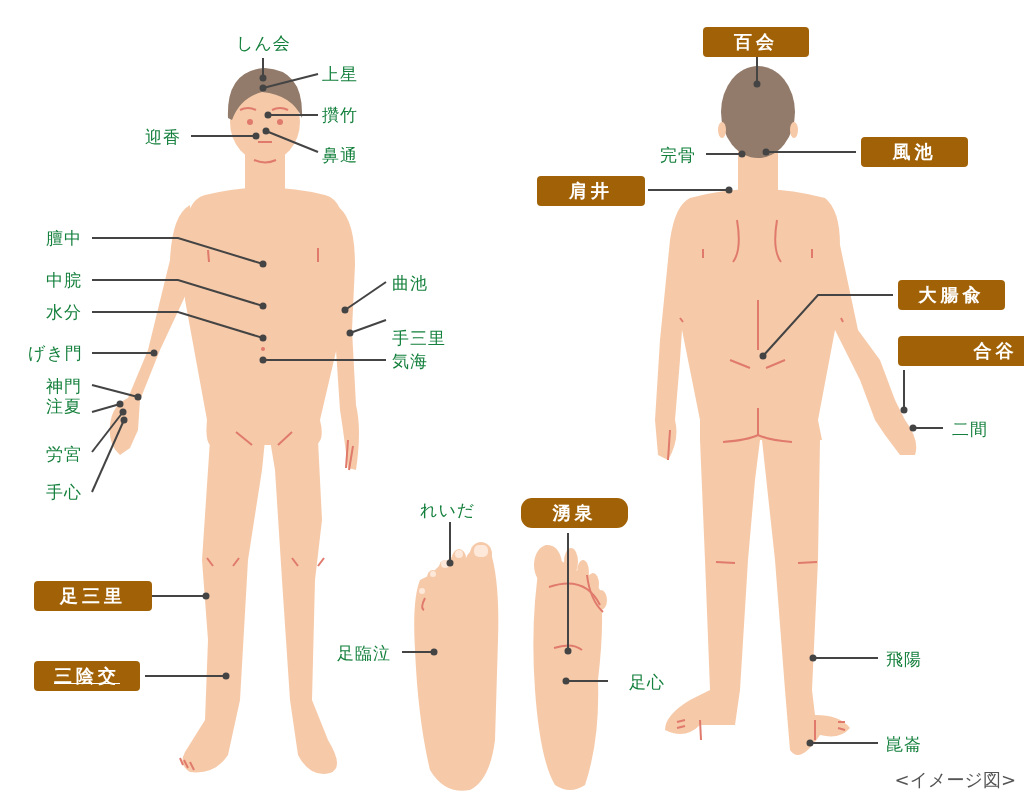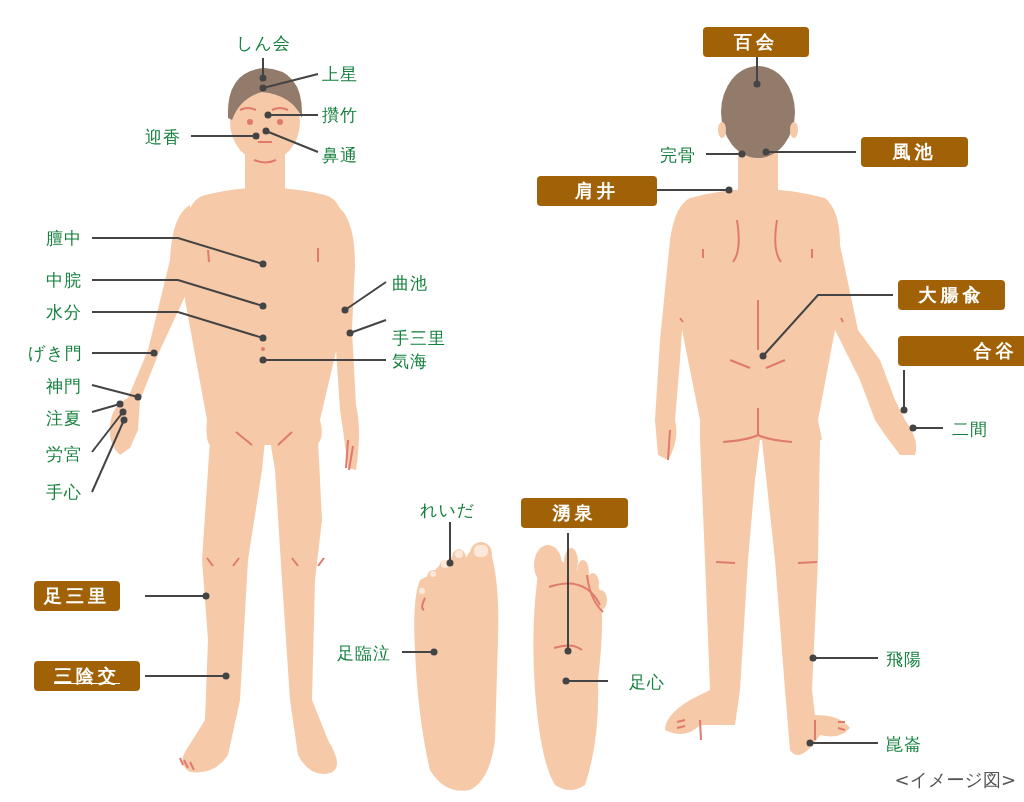--- a/index.html
+++ b/index.html
@@ -197,40 +197,40 @@
   <span class="lbl" style="left:236px;top:33px;">しん会</span>
   <span class="lbl" style="left:322px;top:64px;">上星</span>
   <span class="lbl" style="left:322px;top:105px;">攢竹</span>
   <span class="lbl" style="left:145px;top:127px;">迎香</span>
   <span class="lbl" style="left:322px;top:145px;">鼻通</span>
   <span class="lbl" style="left:46px;top:228px;">膻中</span>
   <span class="lbl" style="left:46px;top:270px;">中脘</span>
   <span class="lbl" style="left:46px;top:302px;">水分</span>
   <span class="lbl" style="left:28px;top:343px;">げき門</span>
   <span class="lbl" style="left:46px;top:376px;">神門</span>
-  <span class="lbl" style="left:46px;top:408px;text-align:center;">注夏</span>
+  <span class="lbl" style="left:46px;top:396px;text-align:center;">注夏</span>
   <span class="lbl" style="left:46px;top:444px;">労宮</span>
   <span class="lbl" style="left:46px;top:482px;">手心</span>
   <span class="lbl" style="left:392px;top:273px;">曲池</span>
   <span class="lbl" style="left:392px;top:328px;">手三里</span>
   <span class="lbl" style="left:392px;top:351px;">気海</span>
 
-  <div class="tag" style="left:34px;top:581px;width:86px;">足三里</div>
+  <div class="tag" style="left:34px;top:581px;width:118px;">足三里</div>
   <div class="tag" style="left:34px;top:661px;width:106px;text-decoration:underline;">三陰交</div>
 
   <span class="lbl" style="left:420px;top:500px;">れいだ</span>
   <span class="lbl" style="left:337px;top:643px;">足臨泣</span>
   <span class="lbl" style="left:629px;top:672px;text-align:right;">足心</span>
-  <div class="tag" style="left:521px;top:498px;width:107px;">湧泉</div>
+  <div class="tag" style="left:521px;top:498px;width:107px;border-radius:11px;">湧泉</div>
 
   <span class="lbl" style="left:660px;top:145px;">完骨</span>
   <span class="lbl" style="left:952px;top:419px;">二間</span>
   <span class="lbl" style="left:886px;top:649px;text-align:center;">飛陽</span>
   <span class="lbl" style="left:886px;top:734px;">崑崙</span>
 
   <div class="tag" style="left:703px;top:27px;width:106px;">百会</div>
   <div class="tag" style="left:861px;top:137px;width:107px;">風池</div>
-  <div class="tag" style="left:537px;top:176px;width:120px;">肩井</div>
+  <div class="tag" style="left:537px;top:176px;width:108px;">肩井</div>
   <div class="tag" style="left:898px;top:280px;width:107px;">大腸兪</div>
   <div class="tag" style="left:898px;top:336px;width:107px;padding-left:44px;">合谷</div>
 
   <span class="caption">&lt;イメージ図&gt;</span>
 </div>
 
 </body></html>

